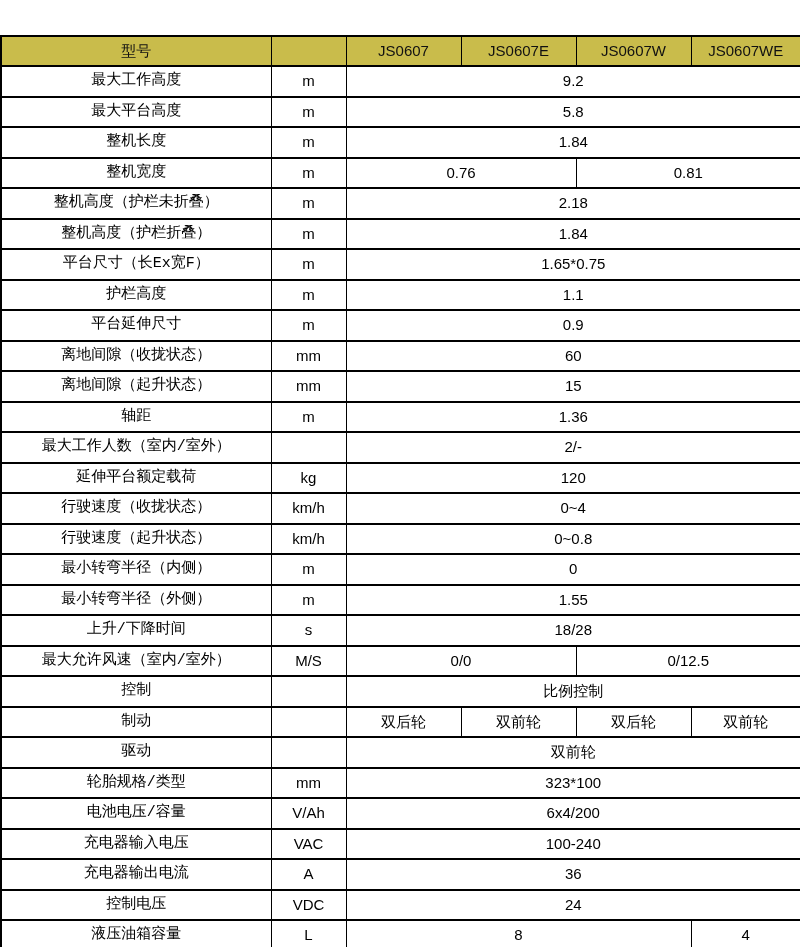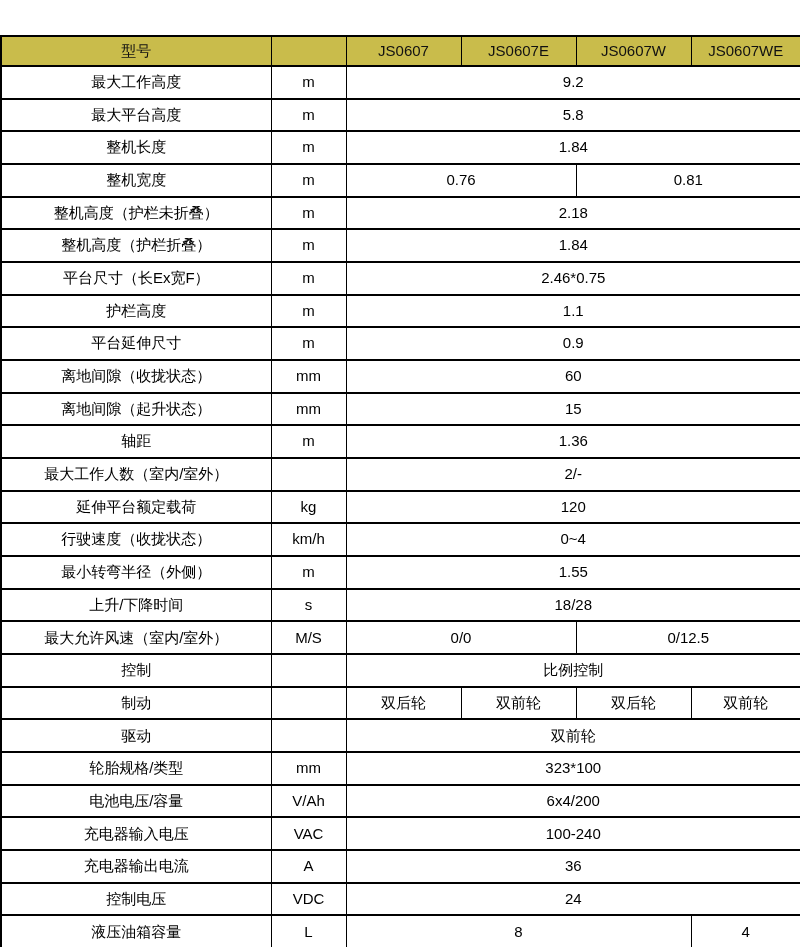--- a/index.html
+++ b/index.html
@@ -43,20 +43,21 @@
     overflow:hidden;
     white-space:nowrap;
   }
   table.spec thead th{
     background:var(--header-bg);
     height:28px;
     color:#111111;
   }
   td.label-cell{
     font-size:14.5px;
+    font-family:Liberation Mono, monospace;
   }
   td.unit-cell,
   td.value-cell{
     font-size:15px;
   }
 </style>
 </head>
 <body>
 
 <div class="page">
@@ -107,21 +108,21 @@
   <td class="value-cell" colspan="4">2.18</td>
         </tr>
         <tr>
     <td class="label-cell">整机高度（护栏折叠）</td>
     <td class="unit-cell">m</td>
   <td class="value-cell" colspan="4">1.84</td>
         </tr>
         <tr>
     <td class="label-cell">平台尺寸（长Ex宽F）</td>
     <td class="unit-cell">m</td>
-  <td class="value-cell" colspan="4">2.46*0.75</td>
+  <td class="value-cell" colspan="4">1.65*0.75</td>
         </tr>
         <tr>
     <td class="label-cell">护栏高度</td>
     <td class="unit-cell">m</td>
   <td class="value-cell" colspan="4">1.1</td>
         </tr>
         <tr>
     <td class="label-cell">平台延伸尺寸</td>
     <td class="unit-cell">m</td>
   <td class="value-cell" colspan="4">0.9</td>
@@ -148,20 +149,30 @@
         </tr>
         <tr>
     <td class="label-cell">延伸平台额定载荷</td>
     <td class="unit-cell">kg</td>
   <td class="value-cell" colspan="4">120</td>
         </tr>
         <tr>
     <td class="label-cell">行驶速度（收拢状态）</td>
     <td class="unit-cell">km/h</td>
   <td class="value-cell" colspan="4">0~4</td>
+        </tr>
+        <tr>
+    <td class="label-cell">行驶速度（起升状态）</td>
+    <td class="unit-cell">km/h</td>
+  <td class="value-cell" colspan="4">0~0.8</td>
+        </tr>
+        <tr>
+    <td class="label-cell">最小转弯半径（内侧）</td>
+    <td class="unit-cell">m</td>
+  <td class="value-cell" colspan="4">0</td>
         </tr>
         <tr>
     <td class="label-cell">最小转弯半径（外侧）</td>
     <td class="unit-cell">m</td>
   <td class="value-cell" colspan="4">1.55</td>
         </tr>
         <tr>
     <td class="label-cell">上升/下降时间</td>
     <td class="unit-cell">s</td>
   <td class="value-cell" colspan="4">18/28</td>

